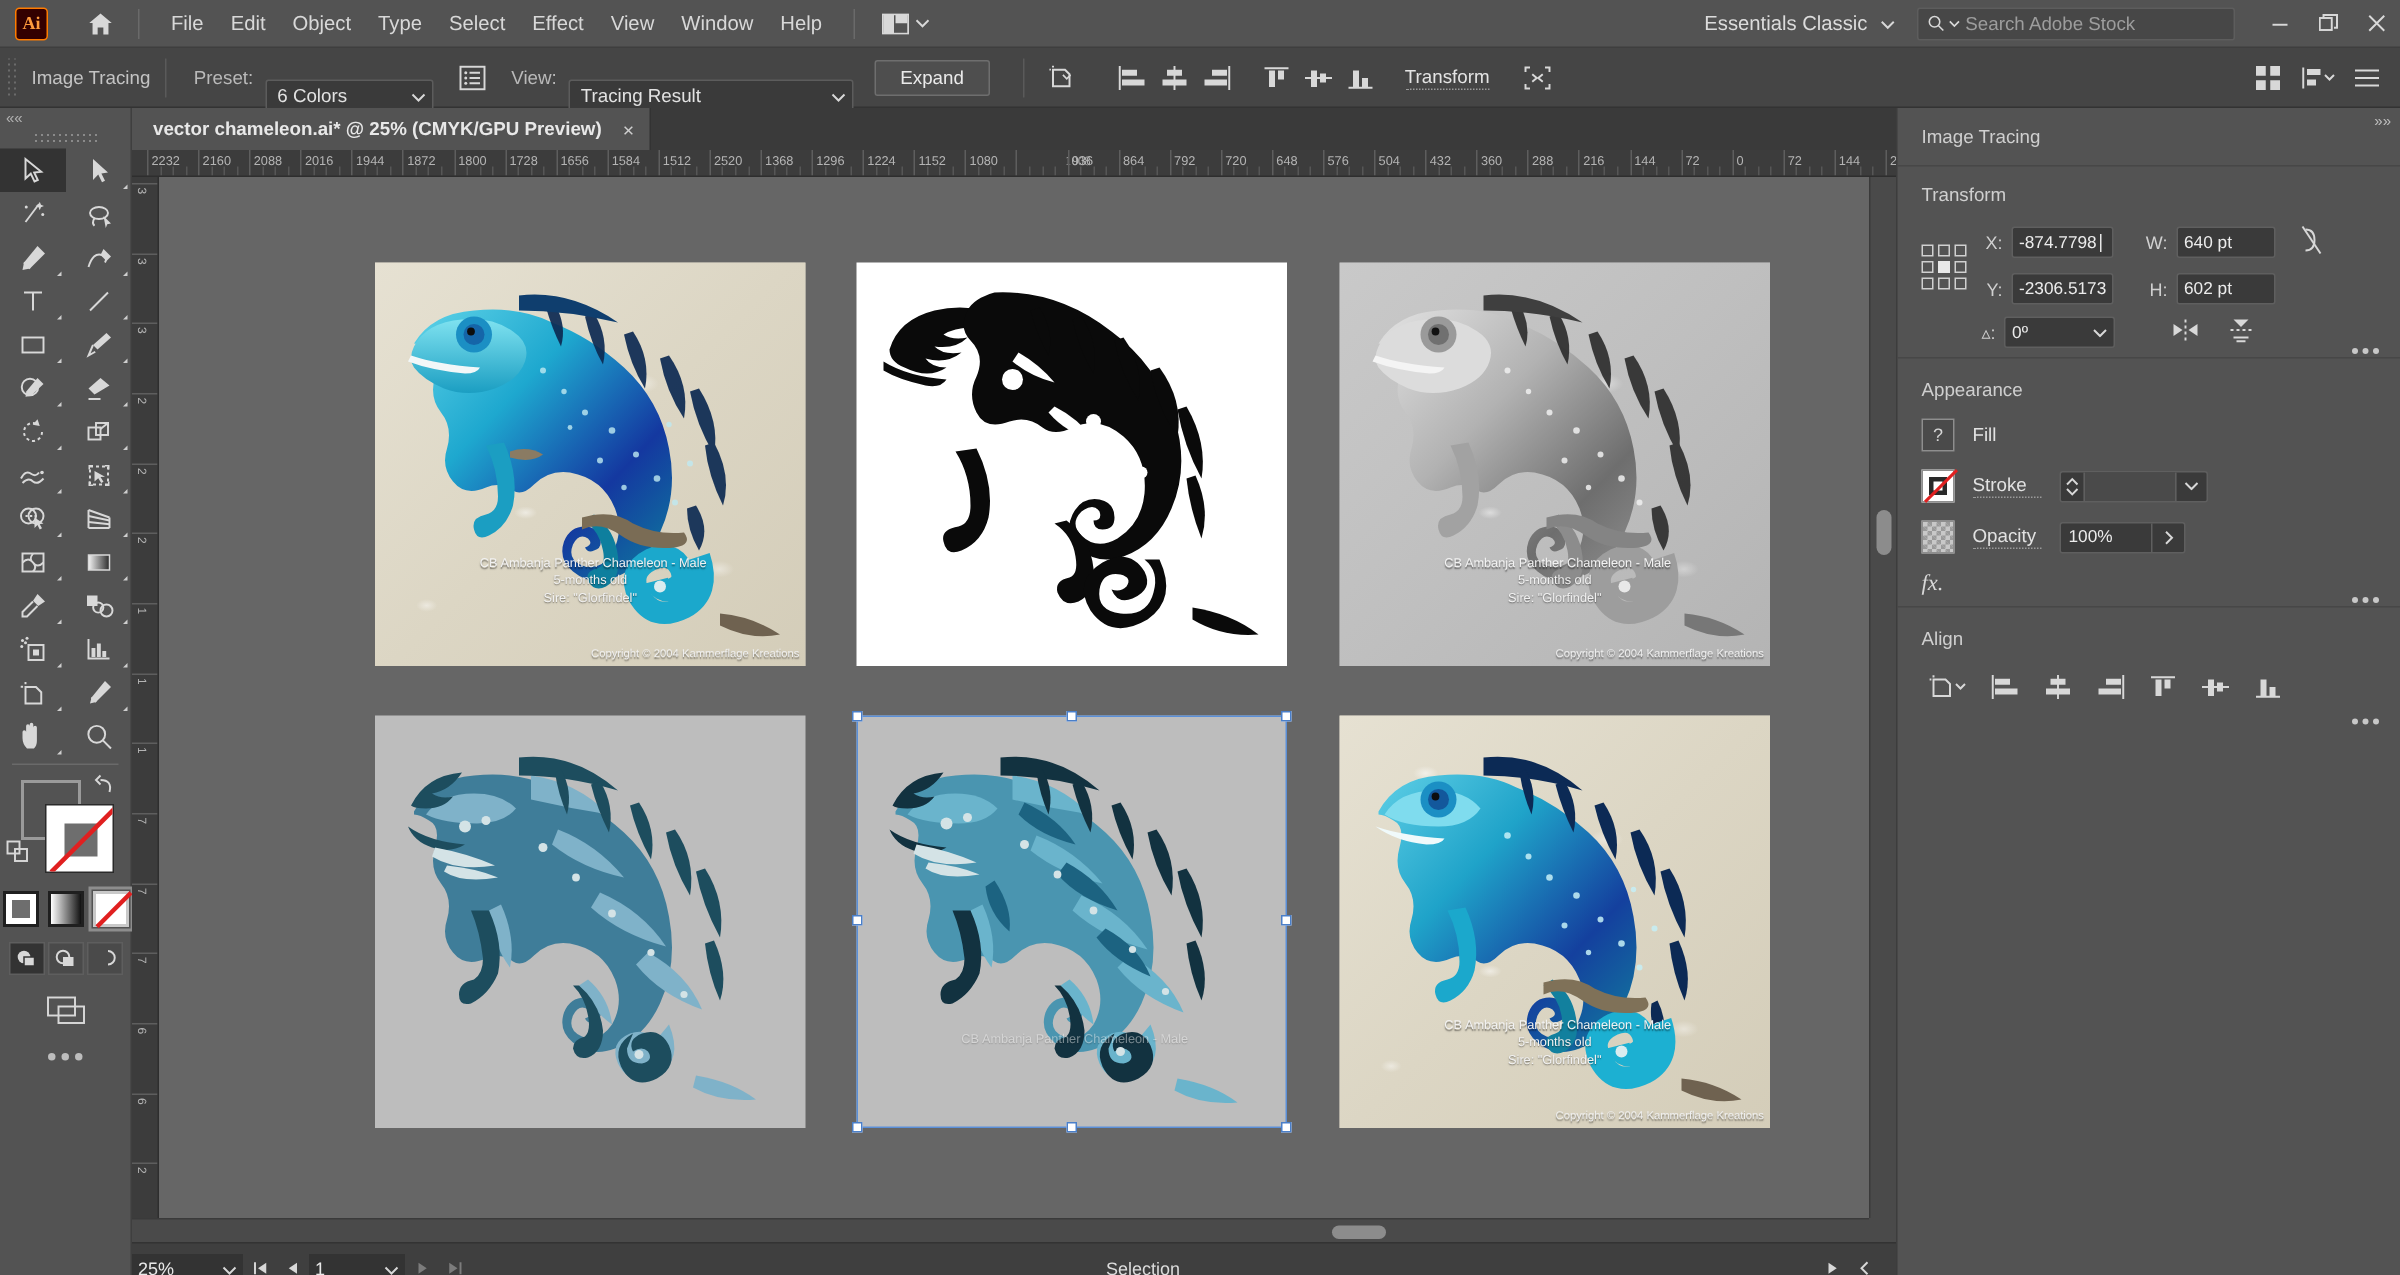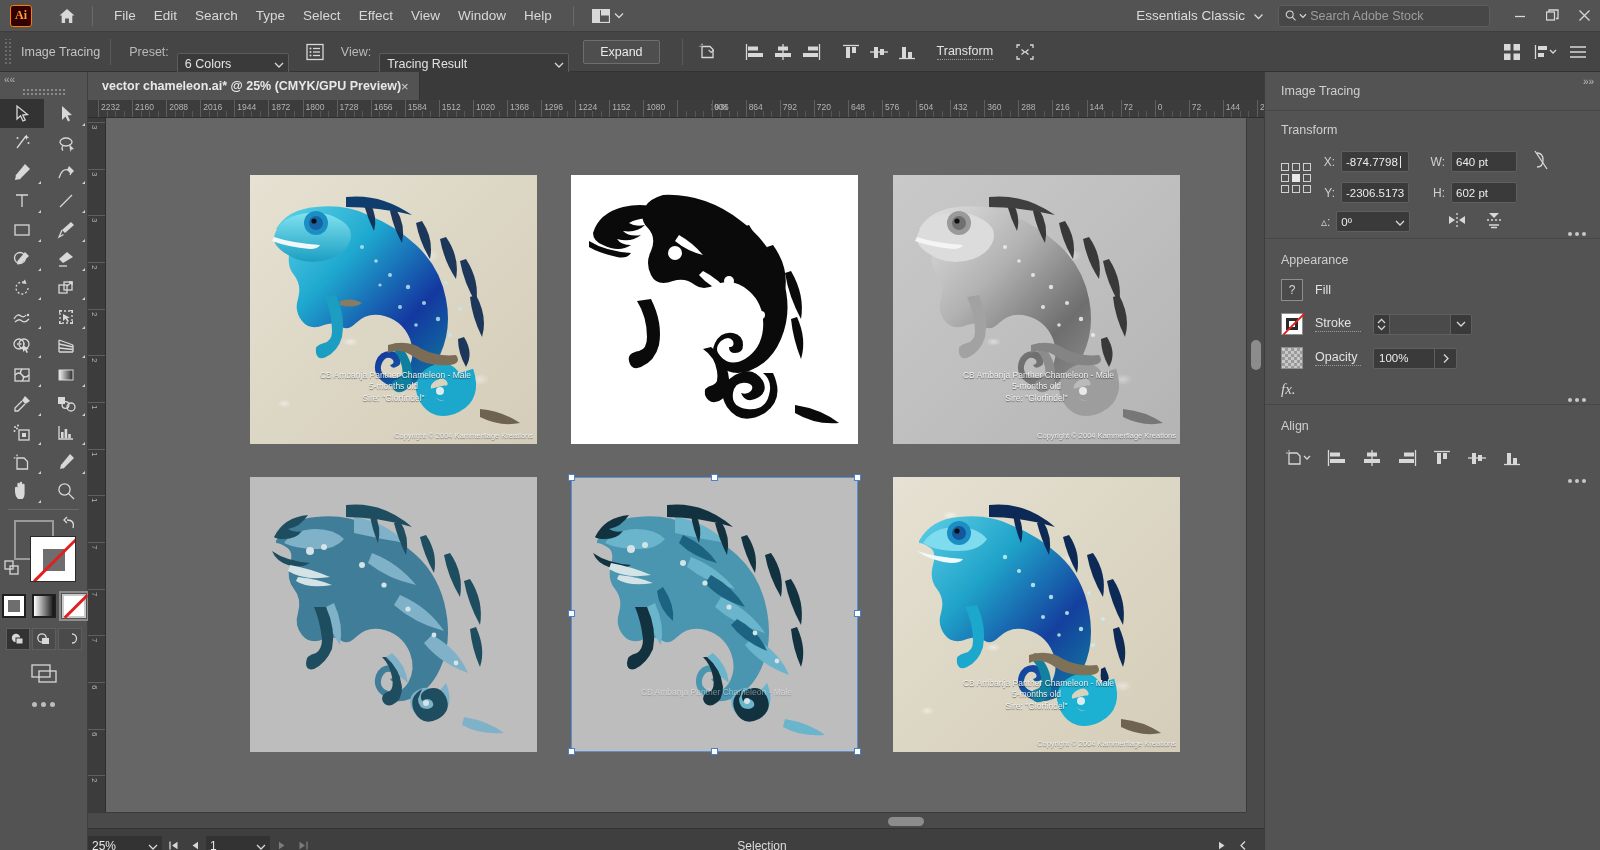--- a/index.html
+++ b/index.html
@@ -122,21 +122,21 @@
   .tp-more { display: flex; justify-content: center; gap: 4px; margin-top: 16px; }
   .tp-more i { width: 5px; height: 5px; border-radius: 50%; background: #bdbdbd; }
 
   
   .tabstrip {
     position: absolute; left: 88px; top: 72px; width: 1176px; height: 28px;
     background: #3a3a3a; display: flex; align-items: flex-end;
   }
   .doctab {
     height: 28px; background: #535353; display: flex; align-items: center;
-    padding: 0 10px 0 14px; border-right: 1px solid #333;
+    padding: 0 10px 0 14px; gap: 14px; border-right: 1px solid #333;
   }
   .doctab-title { font-size: 12.5px; font-weight: bold; color: #e8e8e8; white-space: nowrap; }
   .doctab-close { color: #cfcfcf; font-size: 13px; }
 
   
   .ruler-h {
     position: absolute; left: 88px; top: 100px; width: 1176px; height: 18px;
     background: #3c3c3c; border-bottom: 1px solid #2e2e2e; overflow: hidden;
   }
   .ruler-v {
@@ -303,21 +303,21 @@
   <div class="menubar">
     <div class="ai-logo">Ai</div>
     <div class="home-icon">
       <svg width="18" height="18" viewBox="0 0 18 18">
           <path class="sf" d="M9 2 L1.5 8.4 h2.2 V16 h3.4 v-4.6 h3.8 V16 h3.4 V8.4 h2.2 Z"></path>
         </svg>
     </div>
     <div class="mb-sep"></div>
     <div class="menu-item">File</div>
     <div class="menu-item">Edit</div>
-    <div class="menu-item">Search</div>
+    <div class="menu-item">Object</div>
     <div class="menu-item">Type</div>
     <div class="menu-item">Select</div>
     <div class="menu-item">Effect</div>
     <div class="menu-item">View</div>
     <div class="menu-item">Window</div>
     <div class="menu-item">Help</div>
     <div class="mb-sep"></div>
     <div class="arrange-icon">
       <svg width="18" height="14" viewBox="0 0 18 14">
         <rect x="0.5" y="0.5" width="17" height="13" class="s"></rect>
@@ -810,21 +810,21 @@
         <div class="rlabel" style="left: 319.783px;">1584</div>
         <div class="rtick minor" style="left: 325.304px;"></div>
         <div class="rtick minor" style="left: 333.826px;"></div>
         <div class="rtick minor" style="left: 342.348px;"></div>
         <div class="rtick" style="left: 350.87px;"></div>
         <div class="rlabel" style="left: 353.87px;">1512</div>
         <div class="rtick minor" style="left: 359.391px;"></div>
         <div class="rtick minor" style="left: 367.913px;"></div>
         <div class="rtick minor" style="left: 376.435px;"></div>
         <div class="rtick" style="left: 384.957px;"></div>
-        <div class="rlabel" style="left: 387.957px;">1020</div>
+        <div class="rlabel" style="left: 387.957px;">2520</div>
         <div class="rtick minor" style="left: 393.478px;"></div>
         <div class="rtick minor" style="left: 402px;"></div>
         <div class="rtick minor" style="left: 410.522px;"></div>
         <div class="rtick" style="left: 419.043px;"></div>
         <div class="rlabel" style="left: 422.043px;">1368</div>
         <div class="rtick minor" style="left: 427.565px;"></div>
         <div class="rtick minor" style="left: 436.087px;"></div>
         <div class="rtick minor" style="left: 444.609px;"></div>
         <div class="rtick" style="left: 453.13px;"></div>
         <div class="rlabel" style="left: 456.13px;">1296</div>

